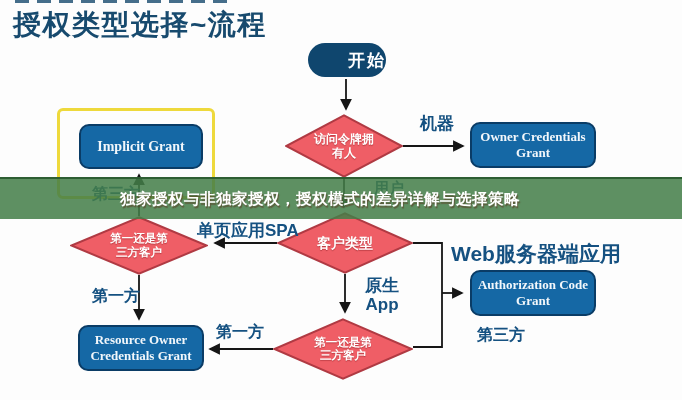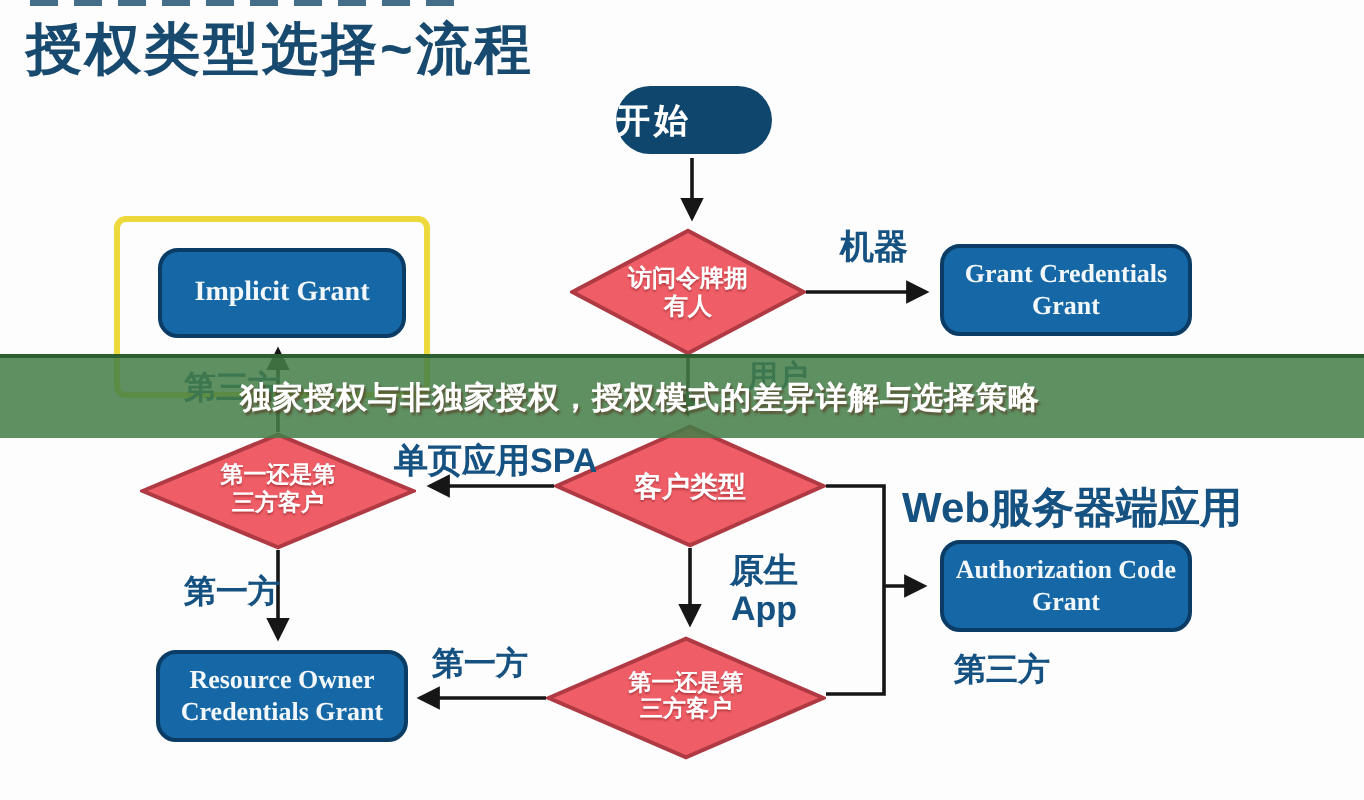--- a/index.html
+++ b/index.html
@@ -12,21 +12,21 @@
   .lbl{position:absolute;z-index:15;color:var(--navy);font-weight:bold;white-space:nowrap;}
 
   
   .page-title{position:absolute;left:13px;top:6px;font-size:28px;font-weight:800;
     color:var(--title-navy);letter-spacing:1.5px;z-index:8;}
   .crop-artifact{position:absolute;left:15px;top:0;width:215px;height:3px;z-index:8;
     background:repeating-linear-gradient(90deg,var(--title-navy) 0 14px,transparent 14px 22px);
     opacity:.8;}
 
   
-  .pill{display:flex;align-items:center;justify-content:flex-start;background:var(--pill);
+  .pill{display:flex;align-items:center;justify-content:flex-end;background:var(--pill);
     color:#fff;font-weight:bold;border-radius:18px;font-size:17px;letter-spacing:2px;}
 
   
   .grant{display:flex;flex-direction:column;align-items:center;justify-content:center;
     background:var(--box);border:2.5px solid var(--box-border);border-radius:10px;
     color:#f2f7fb;font-family:"Liberation Serif","DejaVu Serif",serif;font-weight:bold;
     font-size:13px;line-height:16px;text-align:center;box-sizing:border-box;}
 
   
   .diamond{position:absolute;z-index:10;}
@@ -123,21 +123,21 @@
       <span>第一还是第</span>
       <span>三方客户</span>
     </div>
   </div>
 
   <div class="node grant" style="left:79px;top:124px;width:124px;height:45px;font-size:14px;">
     <span>Implicit Grant</span>
   </div>
 
   <div class="node grant" style="left:470px;top:122px;width:126px;height:46px;">
-    <span>Grant Credentials</span>
+    <span>Owner Credentials</span>
     <span>Grant</span>
   </div>
 
   <div class="node grant" style="left:470px;top:270px;width:126px;height:46px;">
     <span>Authorization Code</span>
     <span>Grant</span>
   </div>
 
   <div class="node grant" style="left:78px;top:325px;width:126px;height:46px;">
     <span>Resource Owner</span>

